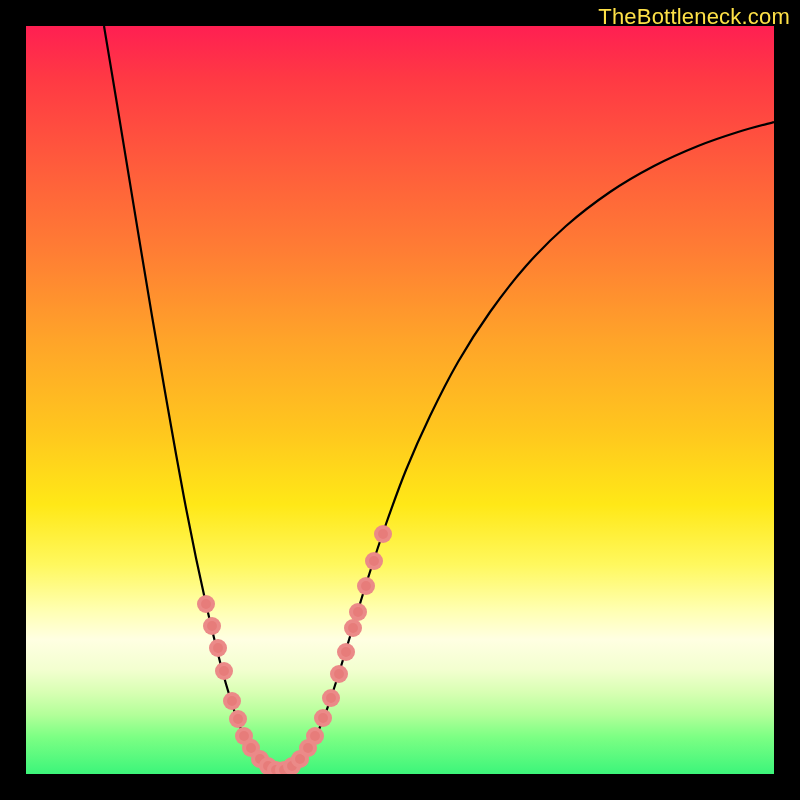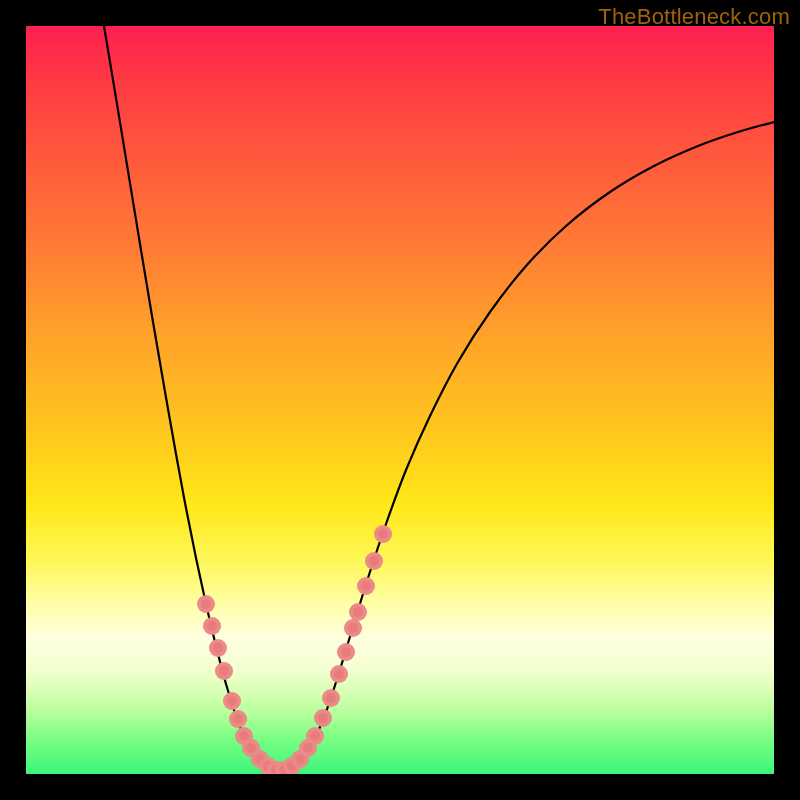--- a/index.html
+++ b/index.html
@@ -31,21 +31,21 @@
       #f3ffd0 86%,
       #d9ffb4 89%,
       #b4ff9a 92%,
       #7dff84 95%,
       #3cf57a 100%);
   }
   .watermark {
     position: absolute;
     top: 4px;
     right: 10px;
-    color: #a16207;
+    color: #fde047;
     font-size: 22px;
     font-weight: 500;
     letter-spacing: 0.2px;
     z-index: 10;
   }
   svg.plot {
     position: absolute;
     left: 0;
     top: 0;
     width: 748px;

